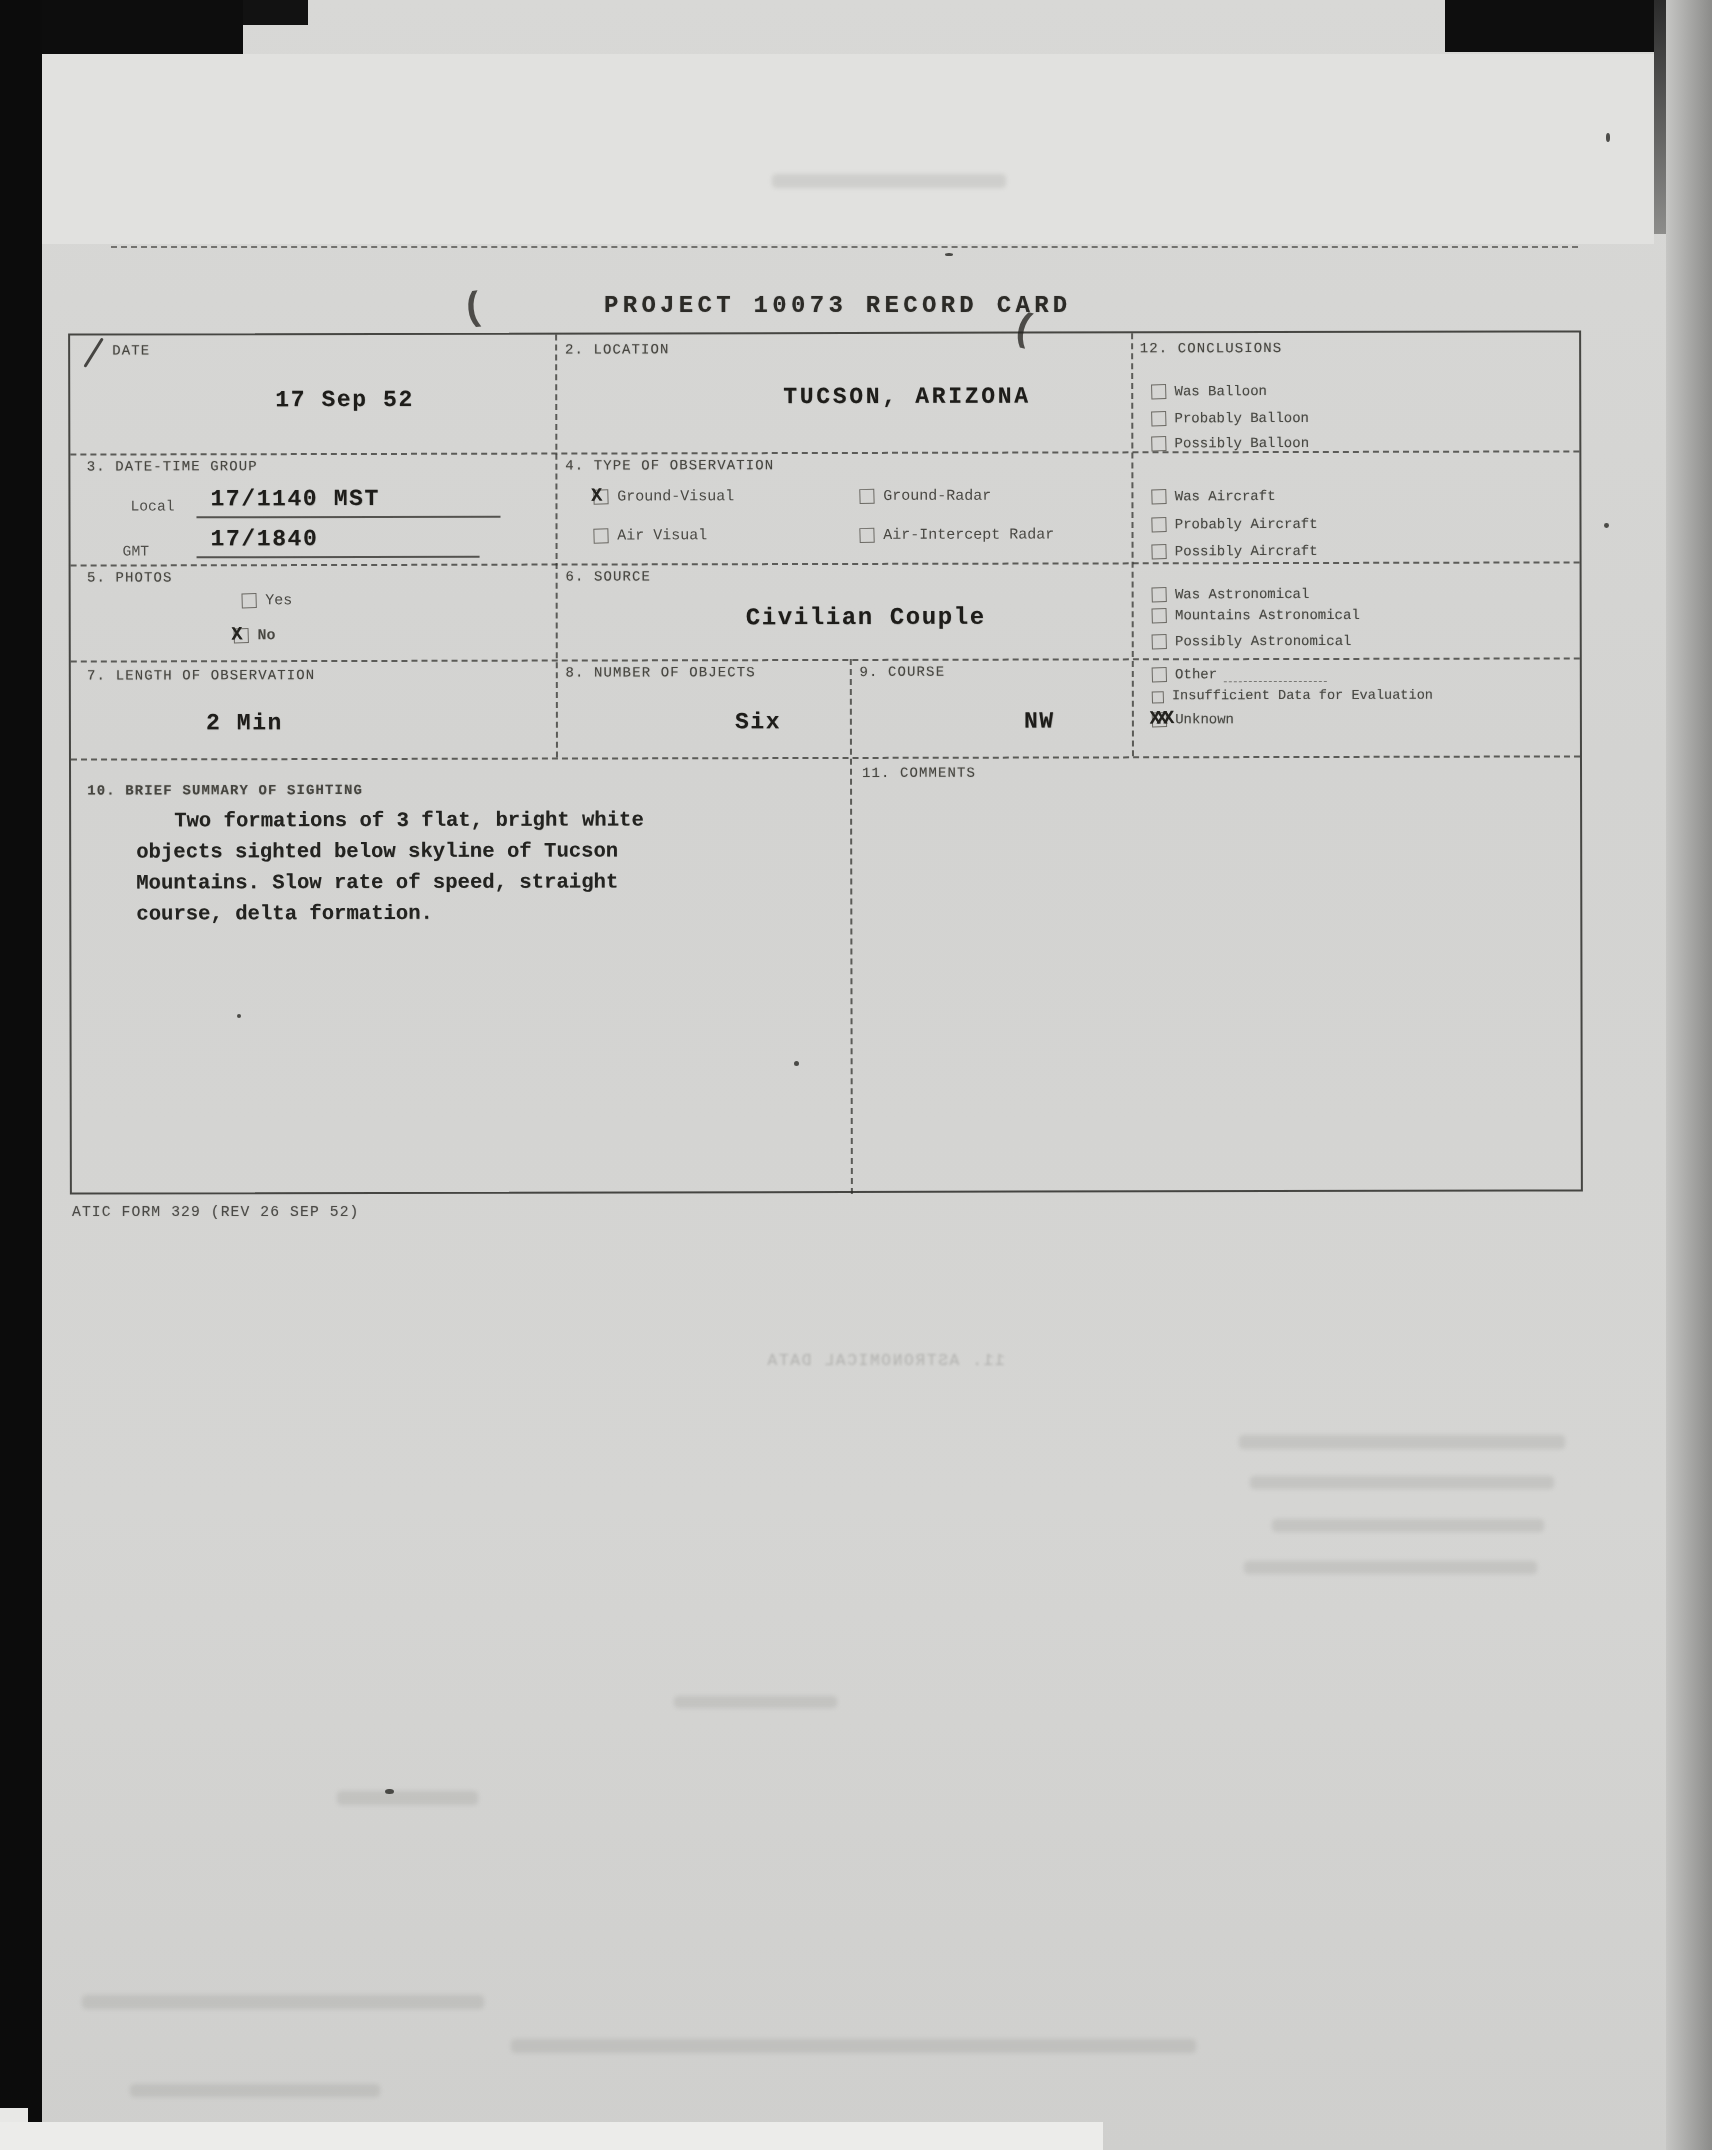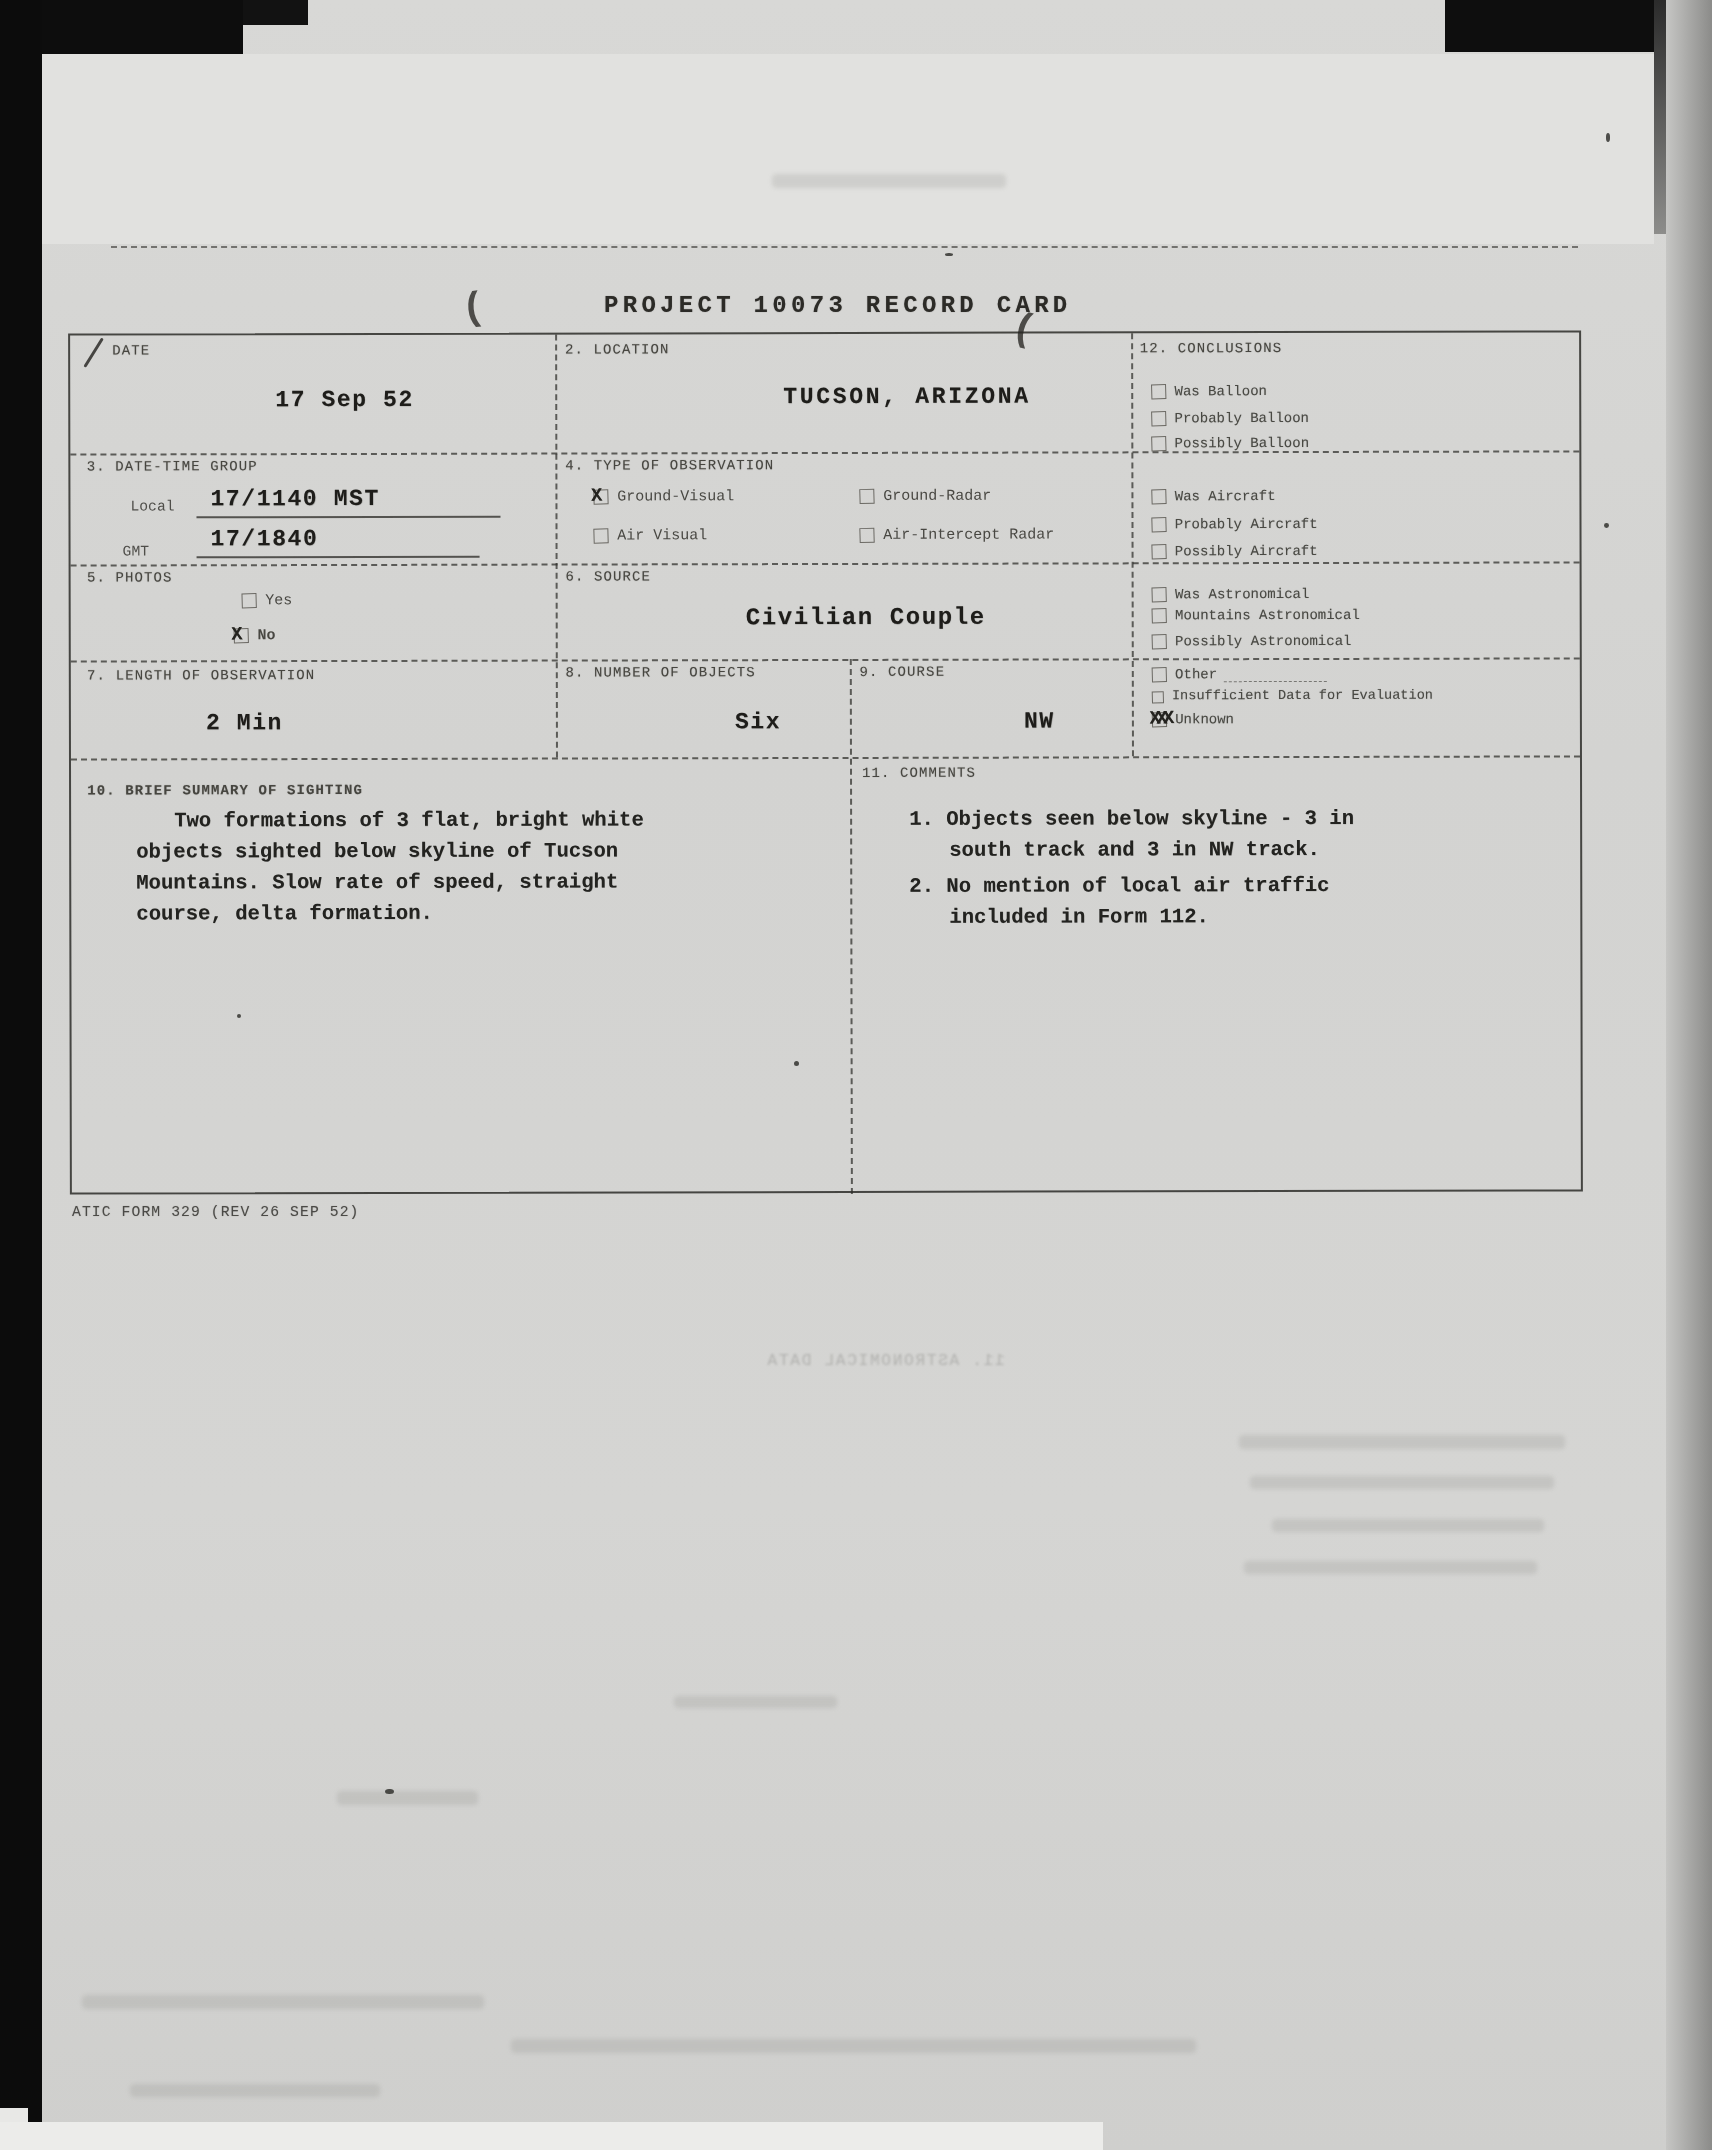--- a/index.html
+++ b/index.html
@@ -320,24 +320,20 @@
       <div class="val" style="left:174px;top:50px;">NW</div>
     </div>
 
     <div class="cell" style="left:0;top:423px;width:779px;height:438px;">
       <div class="flabel" style="left:16.3px;top:24px;font-weight:bold;">10. BRIEF SUMMARY OF SIGHTING</div>
       <div class="para" style="left:65px;top:47px;width:533px;text-indent:38px;">Two formations of 3 flat, bright white objects sighted below skyline of Tucson Mountains.  Slow rate of speed, straight course, delta formation.</div>
     </div>
 
     <div class="cell" style="left:779px;top:423px;width:735px;height:438px;">
       <div class="flabel" style="left:12px;top:7.6px;">11. COMMENTS</div>
-      <div class="para" style="left:59px;top:47px;width:473px;">
-        <p class="cmt">1. Objects seen below skyline - 3 in south track and 3 in NW track.</p>
-        <p class="cmt">2. No mention of local air traffic included in Form 112.</p>
-      </div>
     </div>
 
   </div>
 
   <div class="abs footer">ATIC FORM 329 (REV 26 SEP 52)</div>
 
 </div>
 
 
 </body></html>

